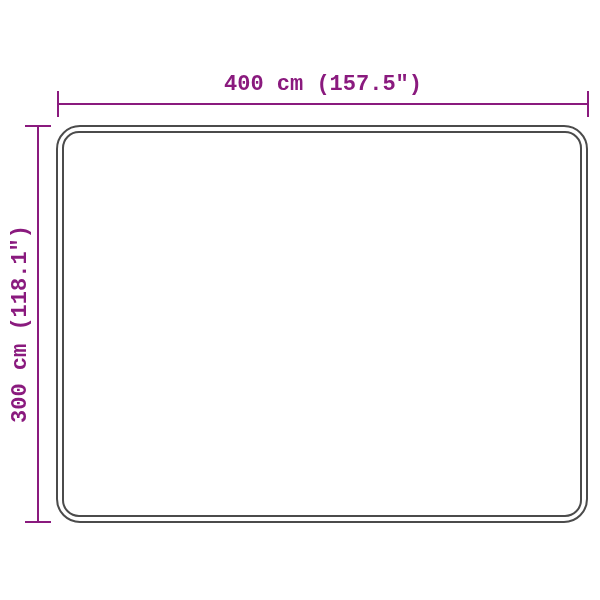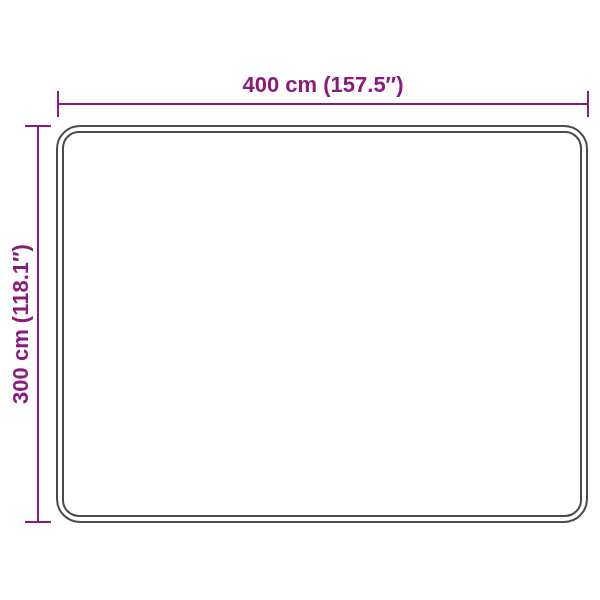--- a/index.html
+++ b/index.html
@@ -11,20 +11,21 @@
   html, body {
     width: 600px; height: 600px;
     background: var(--bg);
     font-family: "Liberation Sans", sans-serif;
     overflow: hidden;
   }
   .canvas {
     position: relative;
     width: 600px; height: 424px;
     background: var(--bg);
+    font-family: Liberation Mono, monospace;
   }
 
   
   .mat-outer {
     position: absolute;
     left: 56px; top: 125px;
     width: 532px; height: 398px;
     border: 2px solid var(--outline);
     border-radius: 24px;
     background: var(--bg);

